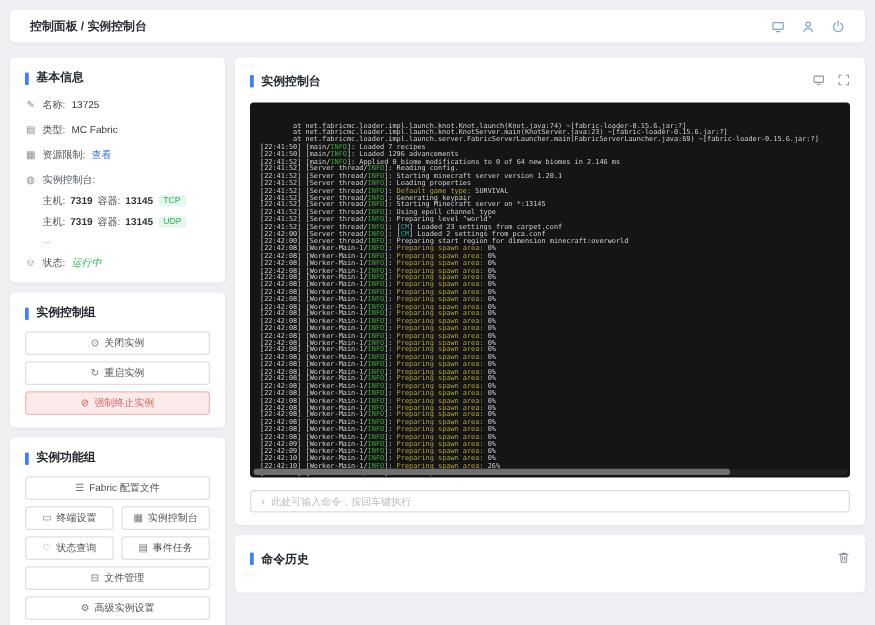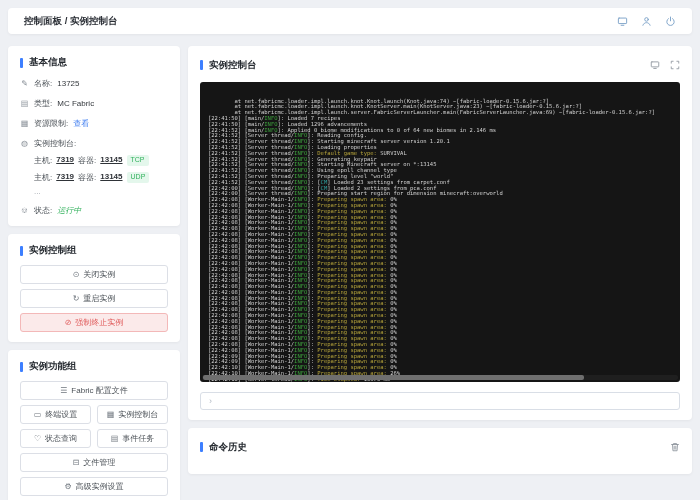--- a/index.html
+++ b/index.html
@@ -33,22 +33,22 @@
   
   .ctitle { display:flex; align-items:center; gap:6px; margin-bottom:8px; }
   .ctitle .bar { width:3px; height:10px; background:#3d7fff; border-radius:1px; }
   .ctitle .txt { font-size:9.5px; font-weight:bold; color:#24292f; }
   .ctitle .right-icons { margin-left:auto; display:flex; gap:10px; align-items:center; color:#8f969e; }
   
   .info-row { display:flex; align-items:center; gap:5px; margin-top:9px; font-size:8px; color:#4c5258; }
   .info-row .ic { color:#8a9199; font-size:8px; width:9px; text-align:center; }
   .info-row .val { color:#34383d; }
   .link { color:#3a7af0; cursor:pointer; }
-  .port-row { display:flex; gap:4px; margin-top:6px; margin-left:14px; font-size:8px; color:#4c5258; }
-  .port-row b { color:#2f3338; font-weight:bold;text-decoration:underline; }
+  .port-row { display:flex; align-items:center; gap:4px; margin-top:6px; margin-left:14px; font-size:8px; color:#4c5258; }
+  .port-row b { color:#2f3338; font-weight:bold; }
   .tag { font-size:7px; padding:1px 4px; border-radius:2px; background:#e4f7ec; color:#33b25d; }
   .ellipsis-row { margin-left:14px; margin-top:4px; font-size:8px; color:#9aa0a8; }
   .status-green { color:#33b25d;font-style:italic; }
   
   .btn {
     height:19px; border:1px solid #dcdfe6; border-radius:3px; background:#fff;
     display:flex; align-items:center; justify-content:center; gap:4px;
     font-size:8px; color:#4c5258; cursor:pointer; width:100%;
   }
   .btn .bic { font-size:8px; color:#6f767e; line-height:1; }
@@ -238,20 +238,21 @@
       </span>
     </div>
     <div class="terminal">
       <div><div><span class="tc-w">        at net.fabricmc.loader.impl.launch.knot.Knot.launch(Knot.java:74) ~[fabric-loader-0.15.6.jar:?]</span></div><div><span class="tc-w">        at net.fabricmc.loader.impl.launch.knot.KnotServer.main(KnotServer.java:23) ~[fabric-loader-0.15.6.jar:?]</span></div><div><span class="tc-w">        at net.fabricmc.loader.impl.launch.server.FabricServerLauncher.main(FabricServerLauncher.java:69) ~[fabric-loader-0.15.6.jar:?]</span></div><div><span class="tc-w">[22:41:50] [main/</span><span class="tc-g">INFO</span><span class="tc-w">]: Loaded 7 recipes</span></div><div><span class="tc-w">[22:41:50] [main/</span><span class="tc-g">INFO</span><span class="tc-w">]: Loaded 1296 advancements</span></div><div><span class="tc-w">[22:41:52] [main/</span><span class="tc-g">INFO</span><span class="tc-w">]: Applied 0 biome modifications to 0 of 64 new biomes in 2.146 ms</span></div><div><span class="tc-w">[22:41:52] [Server thread/</span><span class="tc-g">INFO</span><span class="tc-w">]: Reading config.</span></div><div><span class="tc-w">[22:41:52] [Server thread/</span><span class="tc-g">INFO</span><span class="tc-w">]: Starting minecraft server version 1.20.1</span></div><div><span class="tc-w">[22:41:52] [Server thread/</span><span class="tc-g">INFO</span><span class="tc-w">]: Loading properties</span></div><div><span class="tc-w">[22:41:52] [Server thread/</span><span class="tc-g">INFO</span><span class="tc-w">]: </span><span class="tc-y">Default game type: </span><span class="tc-w">SURVIVAL</span></div><div><span class="tc-w">[22:41:52] [Server thread/</span><span class="tc-g">INFO</span><span class="tc-w">]: Generating keypair</span></div><div><span class="tc-w">[22:41:52] [Server thread/</span><span class="tc-g">INFO</span><span class="tc-w">]: Starting Minecraft server on *:13145</span></div><div><span class="tc-w">[22:41:52] [Server thread/</span><span class="tc-g">INFO</span><span class="tc-w">]: Using epoll channel type</span></div><div><span class="tc-w">[22:41:52] [Server thread/</span><span class="tc-g">INFO</span><span class="tc-w">]: Preparing level "world"</span></div><div><span class="tc-w">[22:41:52] [Server thread/</span><span class="tc-g">INFO</span><span class="tc-w">]: [</span><span class="tc-c">CM</span><span class="tc-w">] Loaded 23 settings from carpet.conf</span></div><div><span class="tc-w">[22:42:00] [Server thread/</span><span class="tc-g">INFO</span><span class="tc-w">]: [</span><span class="tc-c">CM</span><span class="tc-w">] Loaded 2 settings from pca.conf</span></div><div><span class="tc-w">[22:42:00] [Server thread/</span><span class="tc-g">INFO</span><span class="tc-w">]: Preparing start region for dimension minecraft:overworld</span></div><div><span class="tc-w">[22:42:08] [Worker-Main-1/</span><span class="tc-g">INFO</span><span class="tc-w">]: </span><span class="tc-y">Preparing spawn area: </span><span class="tc-w">0%</span></div><div><span class="tc-w">[22:42:08] [Worker-Main-1/</span><span class="tc-g">INFO</span><span class="tc-w">]: </span><span class="tc-y">Preparing spawn area: </span><span class="tc-w">0%</span></div><div><span class="tc-w">[22:42:08] [Worker-Main-1/</span><span class="tc-g">INFO</span><span class="tc-w">]: </span><span class="tc-y">Preparing spawn area: </span><span class="tc-w">0%</span></div><div><span class="tc-w">[22:42:08] [Worker-Main-1/</span><span class="tc-g">INFO</span><span class="tc-w">]: </span><span class="tc-y">Preparing spawn area: </span><span class="tc-w">0%</span></div><div><span class="tc-w">[22:42:08] [Worker-Main-1/</span><span class="tc-g">INFO</span><span class="tc-w">]: </span><span class="tc-y">Preparing spawn area: </span><span class="tc-w">0%</span></div><div><span class="tc-w">[22:42:08] [Worker-Main-1/</span><span class="tc-g">INFO</span><span class="tc-w">]: </span><span class="tc-y">Preparing spawn area: </span><span class="tc-w">0%</span></div><div><span class="tc-w">[22:42:08] [Worker-Main-1/</span><span class="tc-g">INFO</span><span class="tc-w">]: </span><span class="tc-y">Preparing spawn area: </span><span class="tc-w">0%</span></div><div><span class="tc-w">[22:42:08] [Worker-Main-1/</span><span class="tc-g">INFO</span><span class="tc-w">]: </span><span class="tc-y">Preparing spawn area: </span><span class="tc-w">0%</span></div><div><span class="tc-w">[22:42:08] [Worker-Main-1/</span><span class="tc-g">INFO</span><span class="tc-w">]: </span><span class="tc-y">Preparing spawn area: </span><span class="tc-w">0%</span></div><div><span class="tc-w">[22:42:08] [Worker-Main-1/</span><span class="tc-g">INFO</span><span class="tc-w">]: </span><span class="tc-y">Preparing spawn area: </span><span class="tc-w">0%</span></div><div><span class="tc-w">[22:42:08] [Worker-Main-1/</span><span class="tc-g">INFO</span><span class="tc-w">]: </span><span class="tc-y">Preparing spawn area: </span><span class="tc-w">0%</span></div><div><span class="tc-w">[22:42:08] [Worker-Main-1/</span><span class="tc-g">INFO</span><span class="tc-w">]: </span><span class="tc-y">Preparing spawn area: </span><span class="tc-w">0%</span></div><div><span class="tc-w">[22:42:08] [Worker-Main-1/</span><span class="tc-g">INFO</span><span class="tc-w">]: </span><span class="tc-y">Preparing spawn area: </span><span class="tc-w">0%</span></div><div><span class="tc-w">[22:42:08] [Worker-Main-1/</span><span class="tc-g">INFO</span><span class="tc-w">]: </span><span class="tc-y">Preparing spawn area: </span><span class="tc-w">0%</span></div><div><span class="tc-w">[22:42:08] [Worker-Main-1/</span><span class="tc-g">INFO</span><span class="tc-w">]: </span><span class="tc-y">Preparing spawn area: </span><span class="tc-w">0%</span></div><div><span class="tc-w">[22:42:08] [Worker-Main-1/</span><span class="tc-g">INFO</span><span class="tc-w">]: </span><span class="tc-y">Preparing spawn area: </span><span class="tc-w">0%</span></div><div><span class="tc-w">[22:42:08] [Worker-Main-1/</span><span class="tc-g">INFO</span><span class="tc-w">]: </span><span class="tc-y">Preparing spawn area: </span><span class="tc-w">0%</span></div><div><span class="tc-w">[22:42:08] [Worker-Main-1/</span><span class="tc-g">INFO</span><span class="tc-w">]: </span><span class="tc-y">Preparing spawn area: </span><span class="tc-w">0%</span></div><div><span class="tc-w">[22:42:08] [Worker-Main-1/</span><span class="tc-g">INFO</span><span class="tc-w">]: </span><span class="tc-y">Preparing spawn area: </span><span class="tc-w">0%</span></div><div><span class="tc-w">[22:42:08] [Worker-Main-1/</span><span class="tc-g">INFO</span><span class="tc-w">]: </span><span class="tc-y">Preparing spawn area: </span><span class="tc-w">0%</span></div><div><span class="tc-w">[22:42:08] [Worker-Main-1/</span><span class="tc-g">INFO</span><span class="tc-w">]: </span><span class="tc-y">Preparing spawn area: </span><span class="tc-w">0%</span></div><div><span class="tc-w">[22:42:08] [Worker-Main-1/</span><span class="tc-g">INFO</span><span class="tc-w">]: </span><span class="tc-y">Preparing spawn area: </span><span class="tc-w">0%</span></div><div><span class="tc-w">[22:42:08] [Worker-Main-1/</span><span class="tc-g">INFO</span><span class="tc-w">]: </span><span class="tc-y">Preparing spawn area: </span><span class="tc-w">0%</span></div><div><span class="tc-w">[22:42:08] [Worker-Main-1/</span><span class="tc-g">INFO</span><span class="tc-w">]: </span><span class="tc-y">Preparing spawn area: </span><span class="tc-w">0%</span></div><div><span class="tc-w">[22:42:08] [Worker-Main-1/</span><span class="tc-g">INFO</span><span class="tc-w">]: </span><span class="tc-y">Preparing spawn area: </span><span class="tc-w">0%</span></div><div><span class="tc-w">[22:42:08] [Worker-Main-1/</span><span class="tc-g">INFO</span><span class="tc-w">]: </span><span class="tc-y">Preparing spawn area: </span><span class="tc-w">0%</span></div><div><span class="tc-w">[22:42:08] [Worker-Main-1/</span><span class="tc-g">INFO</span><span class="tc-w">]: </span><span class="tc-y">Preparing spawn area: </span><span class="tc-w">0%</span></div><div><span class="tc-w">[22:42:09] [Worker-Main-1/</span><span class="tc-g">INFO</span><span class="tc-w">]: </span><span class="tc-y">Preparing spawn area: </span><span class="tc-w">0%</span></div><div><span class="tc-w">[22:42:09] [Worker-Main-1/</span><span class="tc-g">INFO</span><span class="tc-w">]: </span><span class="tc-y">Preparing spawn area: </span><span class="tc-w">0%</span></div><div><span class="tc-w">[22:42:10] [Worker-Main-1/</span><span class="tc-g">INFO</span><span class="tc-w">]: </span><span class="tc-y">Preparing spawn area: </span><span class="tc-w">0%</span></div><div><span class="tc-w">[22:42:10] [Worker-Main-1/</span><span class="tc-g">INFO</span><span class="tc-w">]: </span><span class="tc-y">Preparing spawn area: </span><span class="tc-w">26%</span></div><div><span class="tc-w">[22:42:10] [Server thread/</span><span class="tc-g">INFO</span><span class="tc-w">]: </span><span class="tc-y">Time elapsed: </span><span class="tc-w">10670 ms</span></div></div>
       <div class="hscroll-track">
         <div class="hscroll-thumb"></div>
       </div>
     </div>
     <div class="cmd-input-wrap">
       <span class="prompt">›</span>
+      <input type="text" placeholder="此处可输入命令，按回车键执行" style="">
     </div>
   </div>
 
   <div class="card">
     <div class="ctitle">
       <span class="bar"></span>
       <span class="txt">命令历史</span>
       <span class="right-icons">
         <span>
           <svg class="icon" width="10" height="10" viewBox="0 0 16 16">

